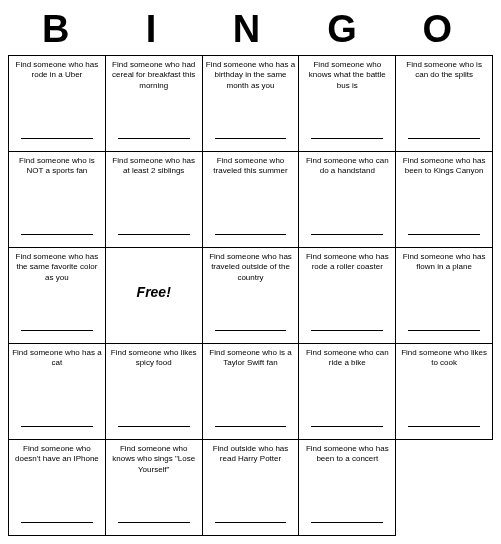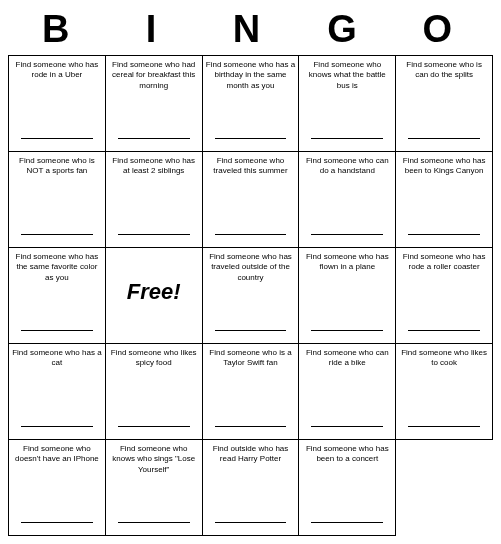--- a/index.html
+++ b/index.html
@@ -57,21 +57,21 @@
       border-bottom: 1px solid #000;
       margin-top: 4px;
       align-self: center;
     }
     .free-cell {
       display: flex;
       align-items: center;
       justify-content: center;
     }
     .free-text {
-      font-size: 22px;
+      font-size: 14px;
       font-weight: bold;
       font-style: italic;
       text-align: center;
     }
   </style>
 </head>
 <body>
 
 <div class="bingo-title">
   <span>B</span>
@@ -127,25 +127,25 @@
       <div class="cell-line"></div>
     </div>
     <div class="bingo-cell free-cell">
       <span class="free-text">Free!</span>
     </div>
     <div class="bingo-cell">
       <span class="cell-text">Find someone who has traveled outside of the country</span>
       <div class="cell-line"></div>
     </div>
     <div class="bingo-cell">
-      <span class="cell-text">Find someone who has flown in a plane</span>
+      <span class="cell-text">Find someone who has rode a roller coaster</span>
       <div class="cell-line"></div>
     </div>
     <div class="bingo-cell">
-      <span class="cell-text">Find someone who has rode a roller coaster</span>
+      <span class="cell-text">Find someone who has flown in a plane</span>
       <div class="cell-line"></div>
     </div>
     <div class="bingo-cell">
       <span class="cell-text">Find someone who has a cat</span>
       <div class="cell-line"></div>
     </div>
     <div class="bingo-cell">
       <span class="cell-text">Find someone who likes spicy food</span>
       <div class="cell-line"></div>
     </div>

